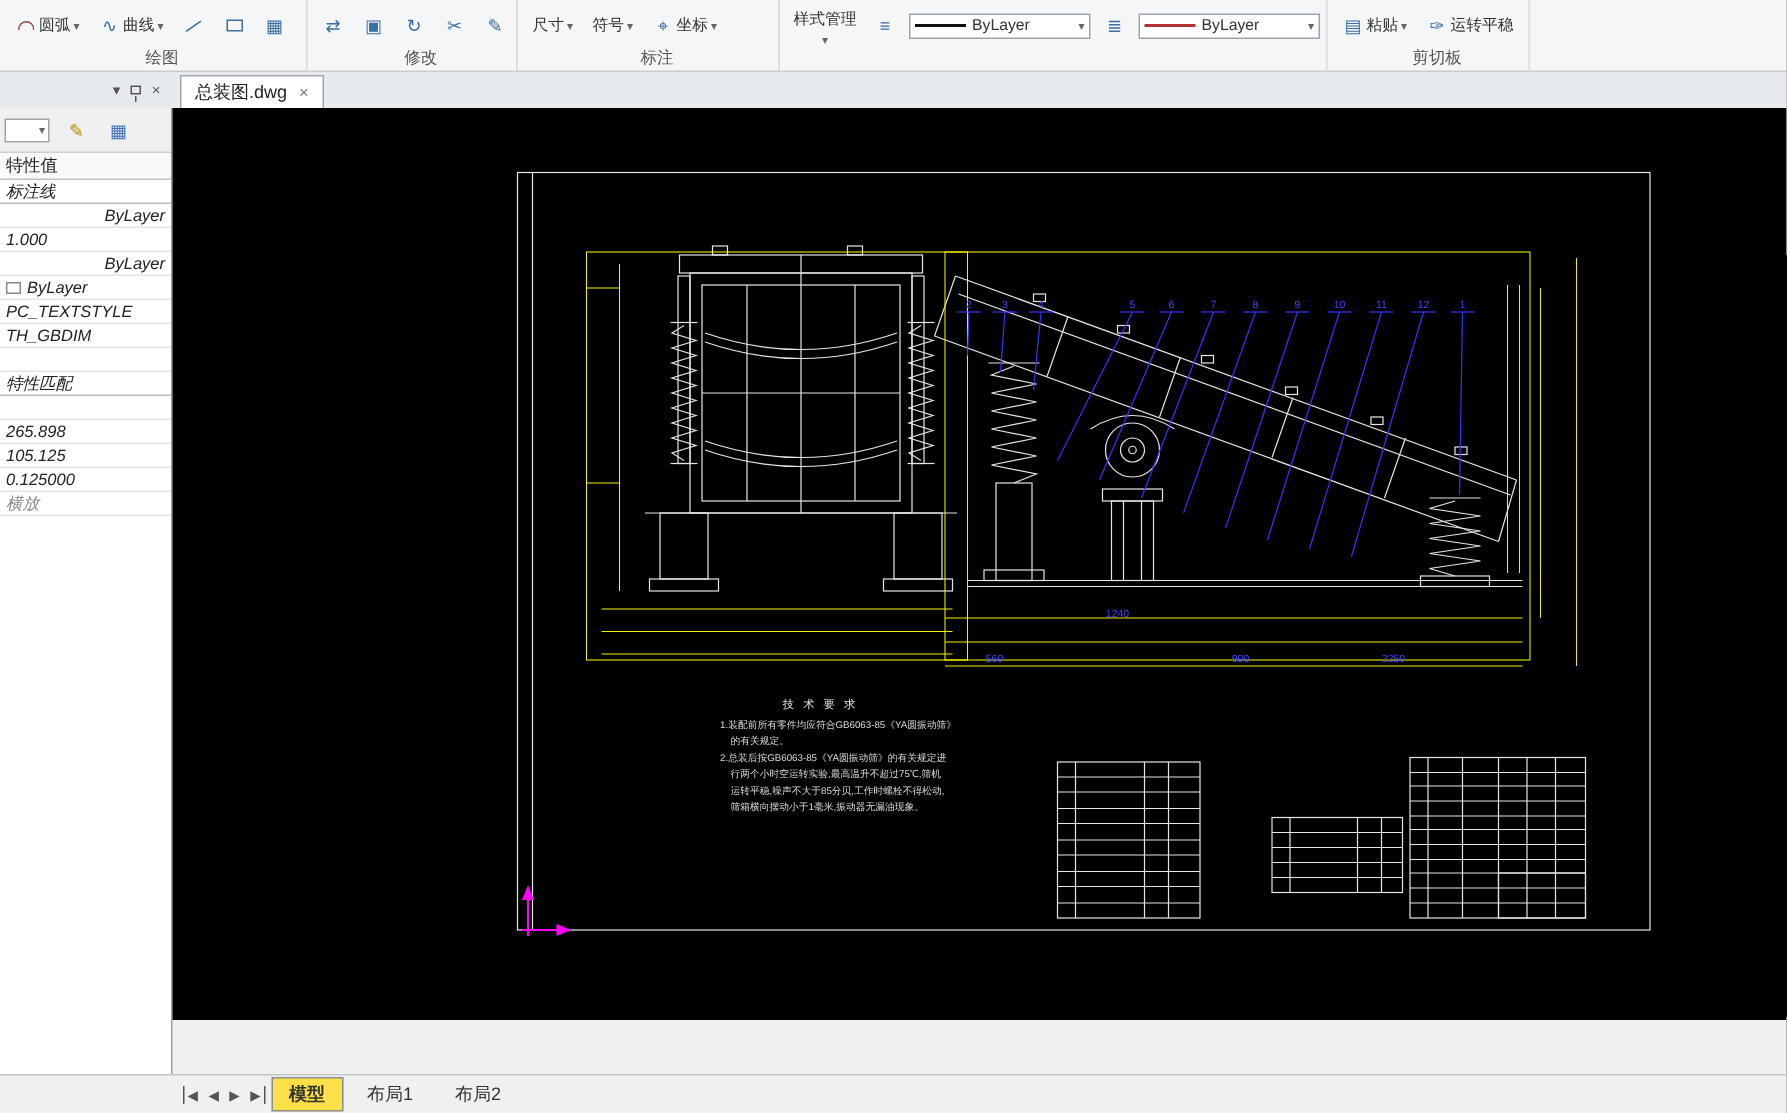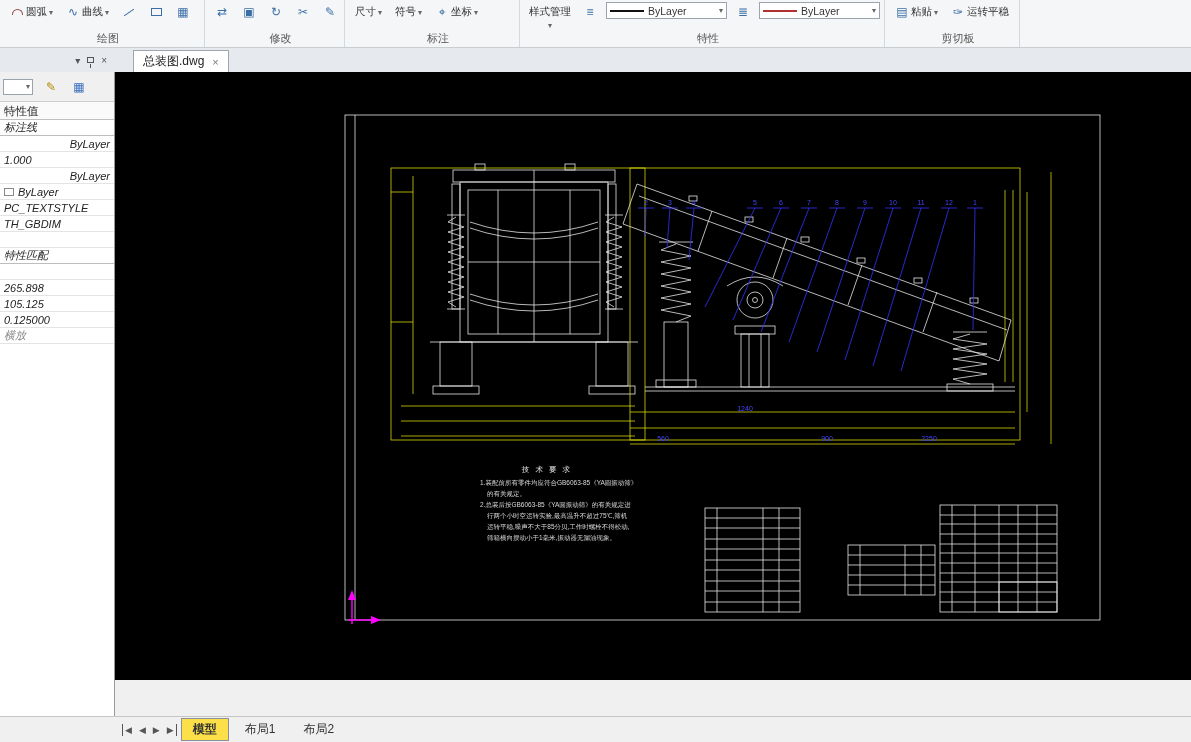--- a/index.html
+++ b/index.html
@@ -7,21 +7,21 @@
     font-family:"Liberation Sans", sans-serif; font-size:12px; color:#333; background:#f0f0f0; }
 
   .app { position:relative; width:1191px; height:742px; }
 
   
   .ribbon { position:absolute; top:0; left:0; width:1191px; height:48px;
     background:#f4f6f8; border-bottom:1px solid #c8cdd2; display:flex; }
   .rgroup { position:relative; height:100%; border-right:1px solid #d5d9dd; padding:2px 4px 14px 6px; }
   .rgroup-label { position:absolute; bottom:1px; left:12px; right:0; text-align:center;
     font-size:11px; color:#555; }
-  .rtools { display:flex; align-items:flex-start; gap:5px; height:30px; overflow:hidden; }
+  .rtools { display:flex; align-items:center; gap:5px; height:30px; overflow:hidden; }
   .rbtn { display:flex; align-items:center; gap:2px; padding:2px 3px; font-size:10.5px; color:#333;
     border:1px solid transparent; border-radius:2px; cursor:default; white-space:nowrap; }
   .dd { font-size:8px; color:#666; }
   .ricon { display:inline-flex; align-items:center; justify-content:center; width:14px; height:14px;
     font-size:12px; color:#3b6ea5; }
   .icon-arc { width:11px; height:6px; border:1.5px solid #9a4a4a; border-bottom:none; border-radius:11px 11px 0 0; }
   .icon-line { width:12px; height:1px; background:#3b6ea5; transform:rotate(-35deg); }
   .icon-rect2 { width:11px; height:8px; border:1px solid #3b6ea5; }
   .combo { display:flex; align-items:center; gap:4px; width:128px; height:17px; background:#fff;
     border:1px solid #9aa4ae; padding:0 3px; font-size:10.5px; }
@@ -31,21 +31,21 @@
   .stylebtn { flex-direction:column; justify-content:flex-start; height:28px; width:48px; text-align:center; }
 
   
   .tabrow { position:absolute; top:48px; left:0; width:1191px; height:24px;
     background:#e6eaee; display:flex; }
   .tabrow-left { width:115px; display:flex; align-items:center; justify-content:flex-end;
     gap:7px; padding-right:8px; color:#555; }
   .pal-ctrl { font-size:10px; cursor:default; }
   .pin-icon { position:relative; width:7px; height:6px; border:1px solid #555; display:inline-block; }
   .pin-icon::after { content:""; position:absolute; left:2px; top:6px; width:1px; height:4px; background:#555; }
-  .doc-tab { margin-left:18px; margin-top:2px; height:22px; display:flex; align-items:center; gap:8px;
+  .doc-tab { margin-left:5px; margin-top:2px; height:22px; display:flex; align-items:center; gap:8px;
     background:#fff; border:1px solid #a0a6ad; border-bottom:none; padding:0 9px; font-size:12px; color:#222; }
   .doc-close { font-size:11px; color:#777; cursor:default; }
 
   
   .main { position:absolute; top:72px; left:0; width:1191px; height:644px; display:flex; }
 
   
   .palette { width:115px; height:100%; background:#fff; border-right:1px solid #9a9a9a;
     display:flex; flex-direction:column; }
   .pal-toolbar { height:30px; background:#f0f0f0; display:flex; align-items:center; gap:8px;
@@ -182,21 +182,20 @@
         </div>
         <div class="rbtn">
             <span class="ricon">≣</span>
           </div>
         <div class="combo">
           <span class="line-preview red"></span>
           <span class="grow">ByLayer</span>
           <span class="dd">▾</span>
         </div>
       </div>
-      <div class="rgroup-label">特性</div>
     </div>
 
     <div class="rgroup" style="width:135px">
       <div class="rtools">
         <div class="rbtn">
           <span class="ricon">▤</span>
           <span>粘贴</span>
             <span class="dd">▾</span>
         </div>
         <div class="rbtn">

